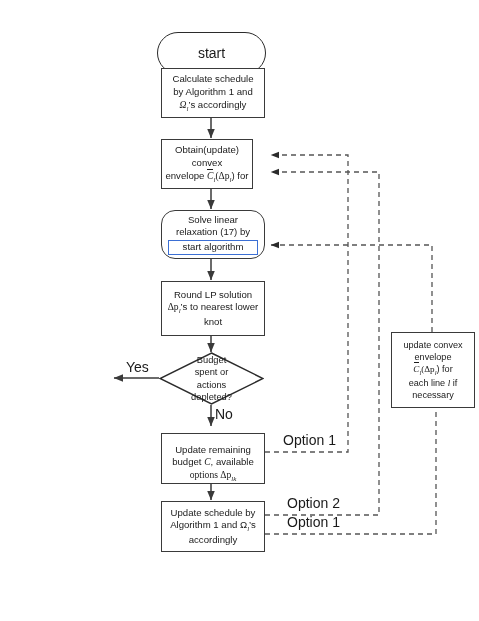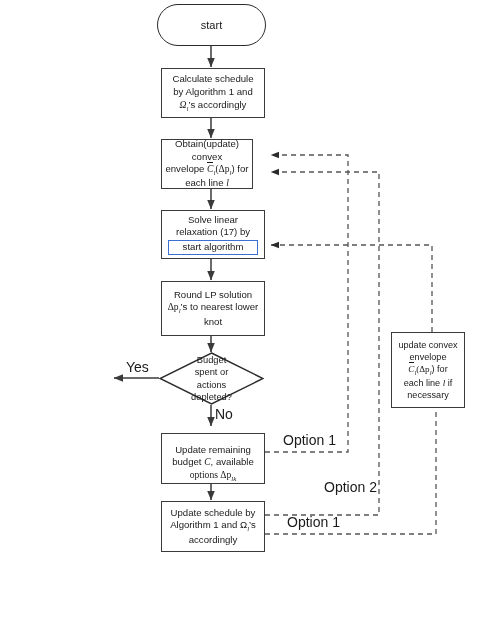--- a/index.html
+++ b/index.html
@@ -34,21 +34,22 @@
     color: #1a1a1a;
     line-height: 1.32;
   }
   .proc {
     border: 1.4px solid #3a3a3a;
     font-size: 9.6px;
   }
   .term {
     border: 1.4px solid #2b2b2b;
     border-radius: 22px;
-    font-size: 11px;
+    font-size: 14px;
+    margin-top: 28px;
   }
   .diamond-wrap {
     position: absolute;
   }
   .diamond-label {
     position: absolute;
     left: 0;
     top: 0;
     width: 100%;
     height: 100%;
@@ -142,25 +143,24 @@
       <span class="mline">Calculate schedule</span>
       <span class="mline">by Algorithm 1 and</span>
       <span class="mline"><i class="mv">Ω</i><sub><i class="mv">l</i></sub><span>’s accordingly</span></span>
     </div>
   </div>
 
   <div class="node proc" style="left:161px; top:139px; width:92px; height:50px;">
     <div>
       <span class="mline">Obtain(update) convex</span>
       <span class="mline"><span>envelope </span><span class="ovl ser"><i class="mv">C</i></span><sub><i class="mv">l</i></sub><span class="ser">(Δp</span><sub><i class="mv">l</i></sub><span>) for</span></span>
-      <span class="mline">each line <i class="mv">l</i></span>
-    </div>
-  </div>
-
-  <div class="node proc" style="left:161px; top:210px; width:104px; height:49px;">
+    </div>
+  </div>
+
+  <div class="node proc" style="left:161px; top:210px; width:104px; height:49px;border-radius:14px;">
     <div>
       <span class="mline">Solve linear</span>
       <span class="mline">relaxation (17) by</span>
       <span class="hl-box">start algorithm</span>
     </div>
   </div>
 
   <div class="node proc" style="left:161px; top:281px; width:104px; height:55px;">
     <div>
       <span class="mline">Round LP solution</span>
@@ -193,29 +193,29 @@
   </div>
 
   <div class="node proc" style="left:161px; top:501px; width:104px; height:51px;">
     <div>
       <span class="mline">Update schedule by</span>
       <span class="mline"><span>Algorithm 1 and Ω</span><sub><i class="mv">l</i></sub><span>’s</span></span>
       <span class="mline">accordingly</span>
     </div>
   </div>
 
-  <div class="node proc" style="left:391px; top:332px; width:74px; height:76px; font-size:9.1px;">
+  <div class="node proc" style="left:391px; top:332px; width:84px; height:76px; font-size:9.1px;">
     <div>
       <span class="mline">update convex</span>
       <span class="mline">envelope</span>
       <span class="mline"><span class="ovl ser"><i class="mv">C</i></span><sub><i class="mv">l</i></sub><span class="ser">(Δp</span><sub><i class="mv">l</i></sub><span>) for</span></span>
       <span class="mline">each line <i class="mv">l</i> if</span>
       <span class="mline">necessary</span>
     </div>
   </div>
 
   <div class="edge-label" style="left:126px; top:359px;">Yes</div>
   <div class="edge-label" style="left:215px; top:406px;">No</div>
   <div class="edge-label" style="left:283px; top:432px;">Option 1</div>
-  <div class="edge-label" style="left:287px; top:479px;margin-left:37px;">Option 2</div>
+  <div class="edge-label" style="left:287px; top:495px;">Option 2</div>
   <div class="edge-label" style="left:287px; top:514px;">Option 1</div>
 
 </div>
 
 </body></html>

